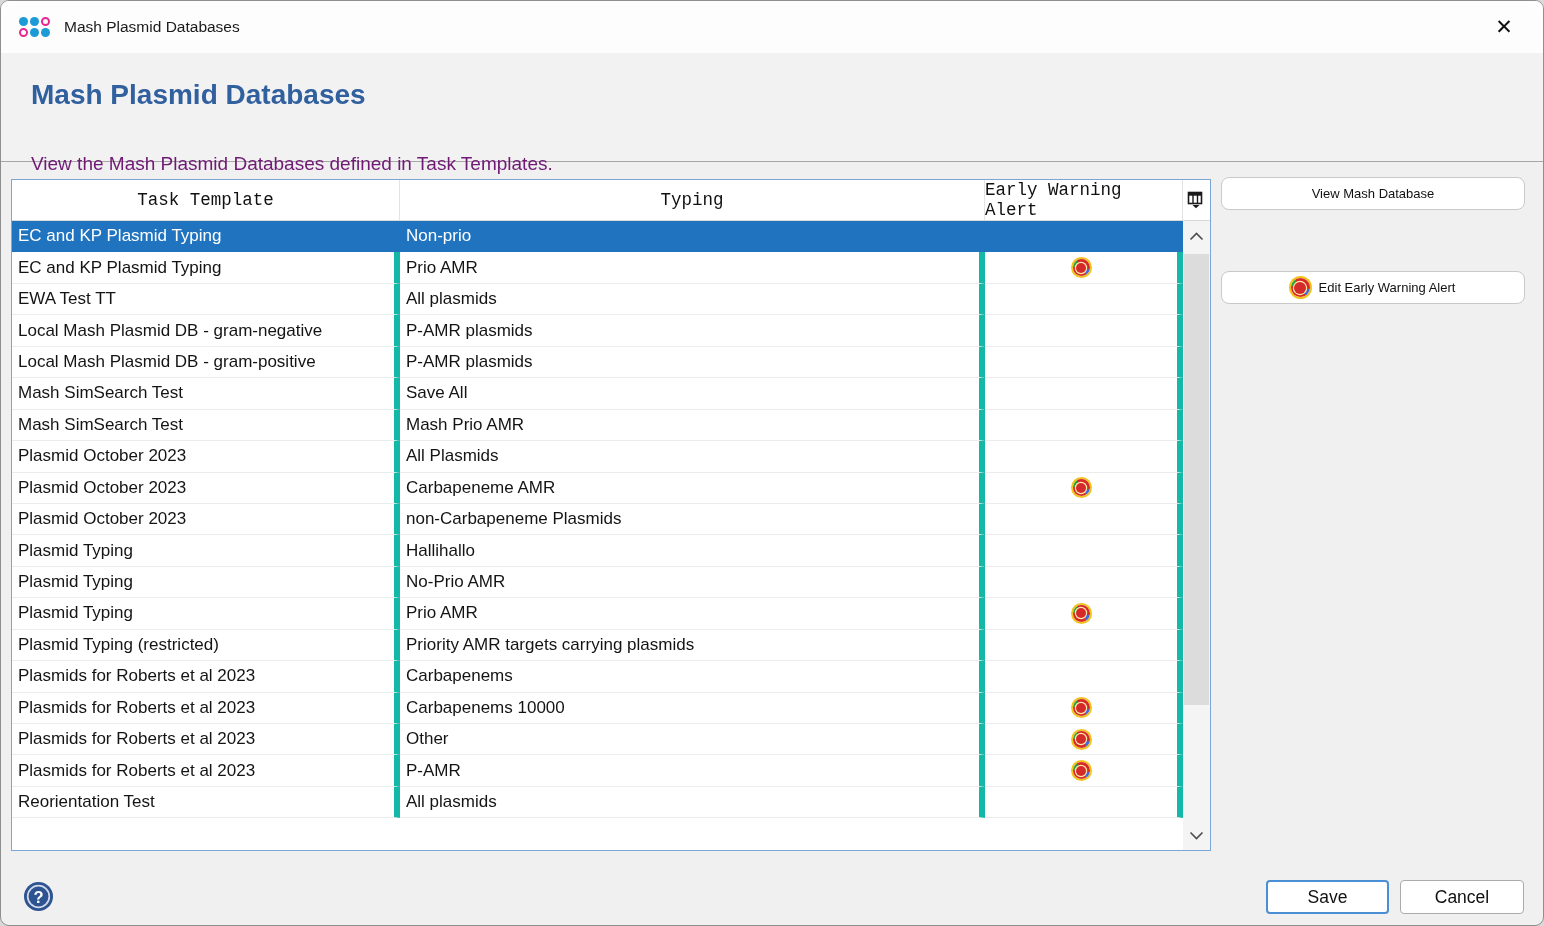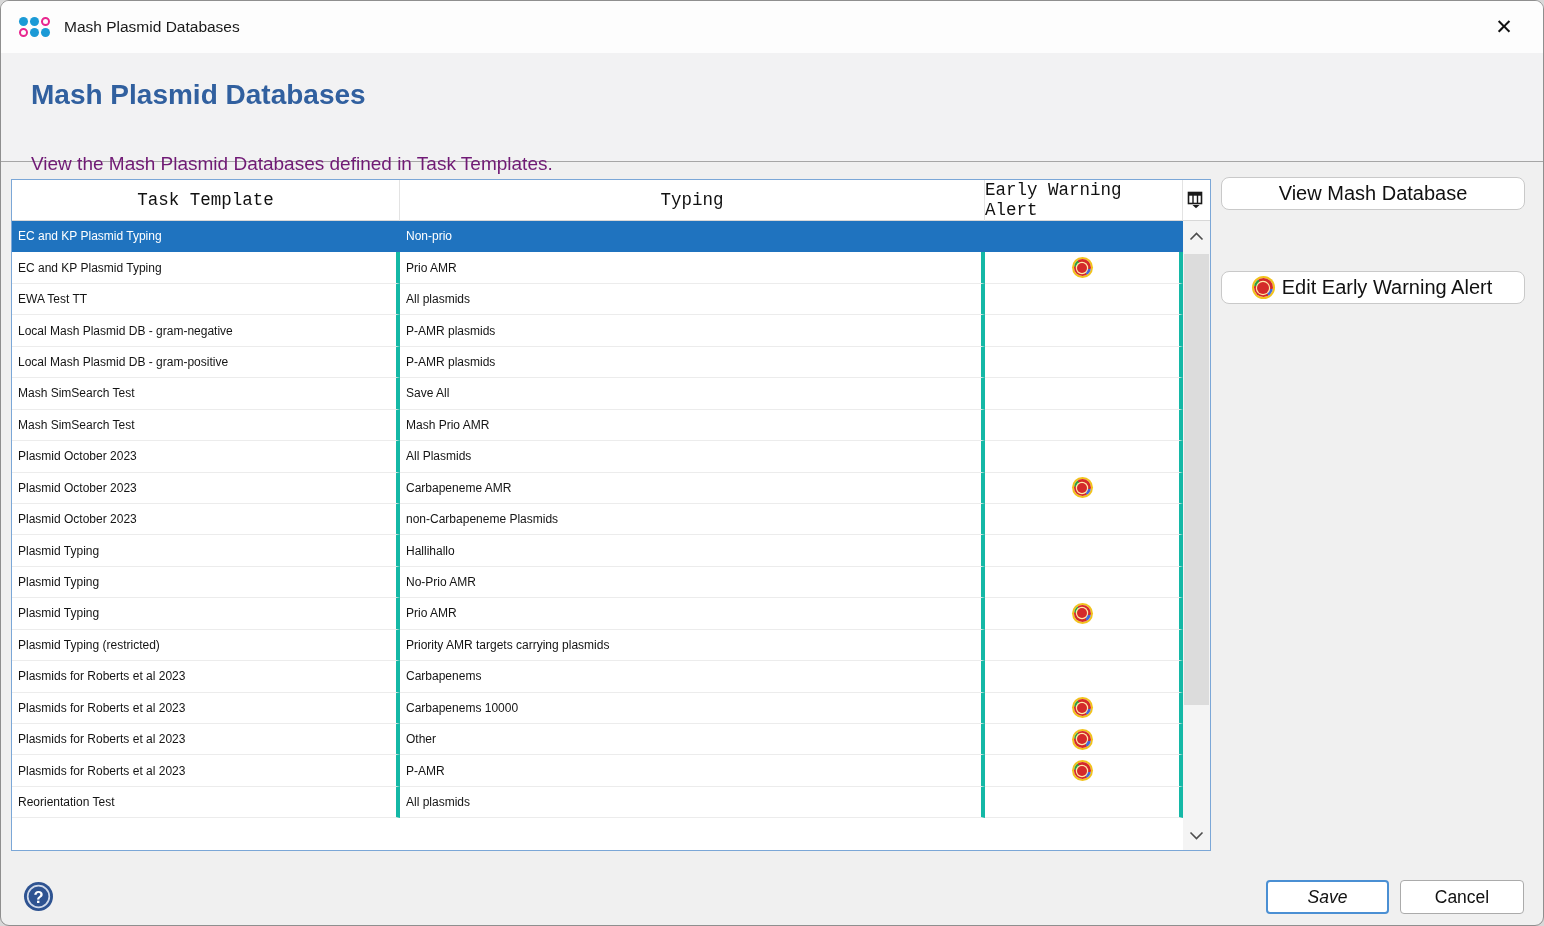--- a/index.html
+++ b/index.html
@@ -21,45 +21,45 @@
   .hpanel{position:absolute;left:0;top:52px;width:100%;height:109px;background:#f2f2f3;border-bottom:1px solid #a6a6a6;}
   .hpanel h1{position:absolute;left:30px;top:26px;margin:0;font-size:28px;font-weight:bold;color:var(--heading,#31609f);}
   .hpanel .sub{position:absolute;left:30px;top:80px;font-size:19px;color:#701a75;margin-top:20px;}
   
   .table{position:absolute;left:10px;top:178px;width:1200px;height:672px;background:#fff;border:1px solid var(--table-border,#7ba7d7);}
   .thead{display:grid;grid-template-columns:388px 585px 198px 27px;height:41px;background:#fff;}
   .th{display:flex;align-items:center;justify-content:center;font-size:17.5px;color:#111;border-right:1px solid #e3e3e3;border-bottom:1px solid #d8d8d8;font-family:Liberation Mono, monospace;}
   .th.last{border-right:none;padding:0;}
   .tbody{position:absolute;left:0;top:41px;width:1171px;height:629px;overflow:hidden;}
   .trow{display:grid;grid-template-columns:388px 585px 198px;height:31.45px;background:#fff;}
-  .cell{display:flex;align-items:center;font-size:12px;border-right:4px solid #14b8a6;border-bottom:1px solid #ececec;overflow:hidden;white-space:nowrap;}
+  .cell{display:flex;align-items:center;font-size:17px;border-right:6px solid #14b8a6;border-bottom:1px solid #ececec;overflow:hidden;white-space:nowrap;}
   .cell.c1,.cell.c2{padding-left:6px;}
   .cell.c3{justify-content:center;}
   .trow.selected{background:var(--selected-row,#1f73bf);}
   .trow.selected .cell{color:var(--selected-row-text,#fff);border-color:transparent;}
   
   .vscroll{position:absolute;right:0;top:41px;width:27px;height:629px;background:#f4f4f4;}
   .sbtn{position:absolute;left:0;width:27px;height:30px;display:flex;align-items:center;justify-content:center;}
   .sbtn.up{top:0;} .sbtn.down{bottom:0;}
   .sthumb{position:absolute;left:1px;top:33px;width:25px;height:451px;background:#dcdcdc;}
   
   .sidebtn{position:absolute;left:1220px;width:304px;height:33px;background:#fff;border:1px solid #c9c9c9;border-radius:8px;
-    display:flex;align-items:center;justify-content:center;gap:9px;font-size:20px;color:#111;cursor:default;}
+    display:flex;align-items:center;justify-content:center;gap:9px;font-size:13px;color:#111;cursor:default;}
   .sidebtn.b1{top:176px;} .sidebtn.b2{top:223px;} .sidebtn.b3{top:270px;}
   
   .ewa{position:relative;display:inline-block;width:17px;height:17px;border-radius:50%;
     background:conic-gradient(var(--ewa-red,#d42a2a) 0deg 100deg,var(--ewa-blue,#4468d9) 100deg 148deg,
       var(--ewa-red,#d42a2a) 148deg 278deg,var(--ewa-green,#2f9e3f) 278deg 326deg,var(--ewa-red,#d42a2a) 326deg 360deg);
     box-shadow:0 0 0 2px var(--ewa-yellow,#f2c31d);}
   .ewa::after{content:"";position:absolute;inset:3.5px;border-radius:50%;background:var(--ewa-red,#dd2222);box-shadow:0 0 0 1.2px #ffe9a8;}
   .ewa.lg{width:19px;height:19px;}
   
   .helpicon{position:absolute;left:22px;top:880px;width:31px;height:31px;cursor:default;}
   .footbtn{position:absolute;top:879px;height:34px;background:#fff;border-radius:4px;display:flex;align-items:center;justify-content:center;font-size:17.5px;color:#111;cursor:default;}
-  .footbtn.save{left:1265px;width:123px;border:2px solid var(--save-border,#4a8fd3);font-style:italic;}
+  .footbtn.save{left:1265px;width:123px;border:2px solid var(--save-border,#4a8fd3);}
   .footbtn.cancel{left:1399px;width:124px;border:1px solid #ababab;}
 </style>
 </head>
 <body>
 
 <div class="window">
 
   <div class="titlebar">
     <div class="appicon">
       <span class="dot b"></span>

